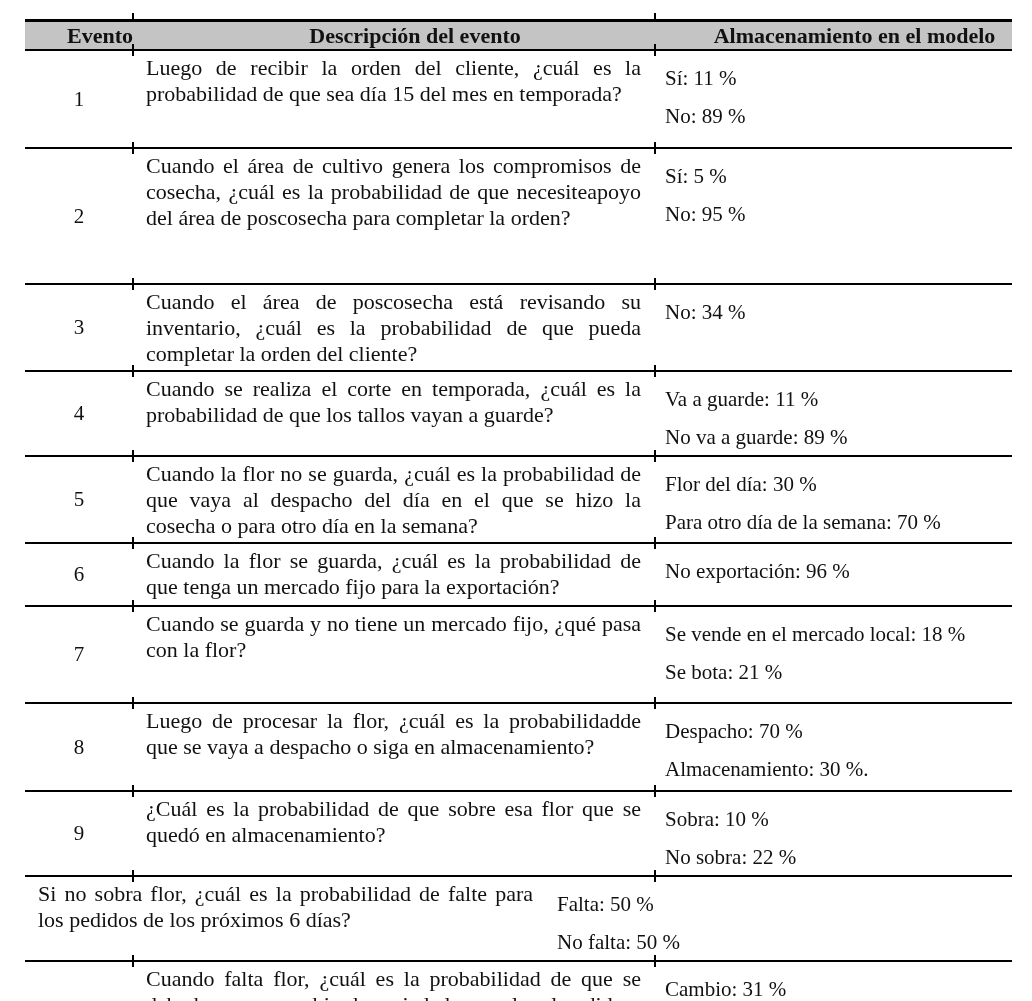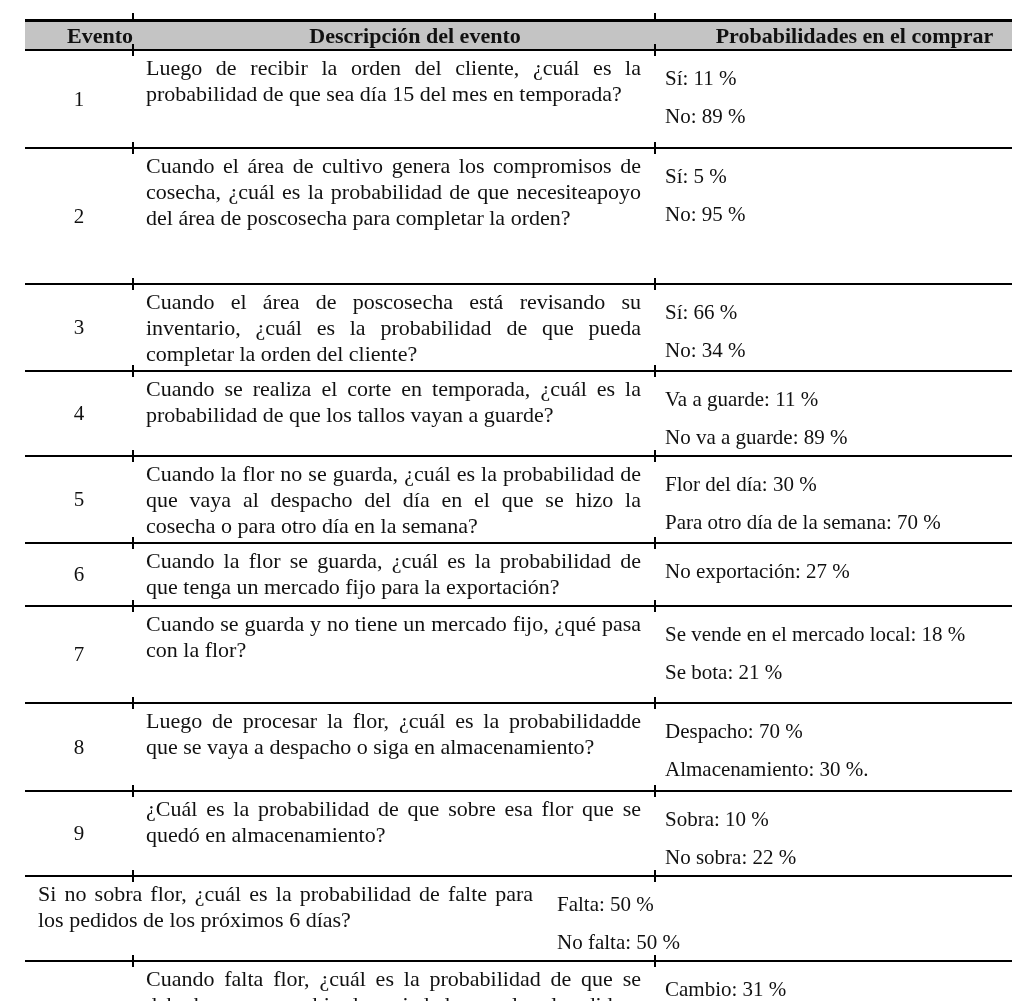--- a/index.html
+++ b/index.html
@@ -57,21 +57,21 @@
 </head>
 <body>
 
 <div class="table">
   <span class="tick top t1"></span>
   <span class="tick top t2"></span>
 
   <div class="thead" id="thead" style="background: rgb(196, 196, 196);">
     <div class="c1">Evento</div>
     <div class="c2">Descripción del evento</div>
-    <div class="c3">Probabilidades en el comprar</div>
+    <div class="c3">Almacenamiento en el modelo</div>
     <span class="tick bot t1"></span>
     <span class="tick bot t2"></span>
   </div>
 
   <div id="rows">
     <div class="row">
       <div class="c1 num">1</div>
       <div class="c2 desc">Luego de recibir la orden del cliente, ¿cuál es la probabilidad de que sea día 15 del mes en temporada?</div>
       <div class="c3 prob">
           <div class="pline">Sí: 11 %</div>
@@ -89,21 +89,20 @@
           <div class="pline">No: 95 %</div>
         </div>
       <span class="tick bot t1"></span>
       <span class="tick bot t2"></span>
     </div>
 
     <div class="row">
       <div class="c1 num">3</div>
       <div class="c2 desc">Cuando el área de poscosecha está revisando su inventario, ¿cuál es la probabilidad de que pueda completar la orden del cliente?</div>
       <div class="c3 prob">
-          <div class="pline">Sí: 66 %</div>
           <div class="pline">No: 34 %</div>
         </div>
       <span class="tick bot t1"></span>
       <span class="tick bot t2"></span>
     </div>
 
     <div class="row">
       <div class="c1 num">4</div>
       <div class="c2 desc">Cuando se realiza el corte en temporada, ¿cuál es la probabilidad de que los tallos vayan a guarde?</div>
       <div class="c3 prob">
@@ -122,21 +121,21 @@
           <div class="pline">Para otro día de la semana: 70 %</div>
         </div>
       <span class="tick bot t1"></span>
       <span class="tick bot t2"></span>
     </div>
 
     <div class="row">
       <div class="c1 num">6</div>
       <div class="c2 desc">Cuando la flor se guarda, ¿cuál es la probabilidad de que tenga un mercado fijo para la exportación?</div>
       <div class="c3 prob">
-          <div class="pline">No exportación: 27 %</div>
+          <div class="pline">No exportación: 96 %</div>
         </div>
       <span class="tick bot t1"></span>
       <span class="tick bot t2"></span>
     </div>
 
     <div class="row">
       <div class="c1 num">7</div>
       <div class="c2 desc">Cuando se guarda y no tiene un mercado fijo, ¿qué pasa con la flor?</div>
       <div class="c3 prob">
           <div class="pline">Se vende en el mercado local: 18 %</div>

